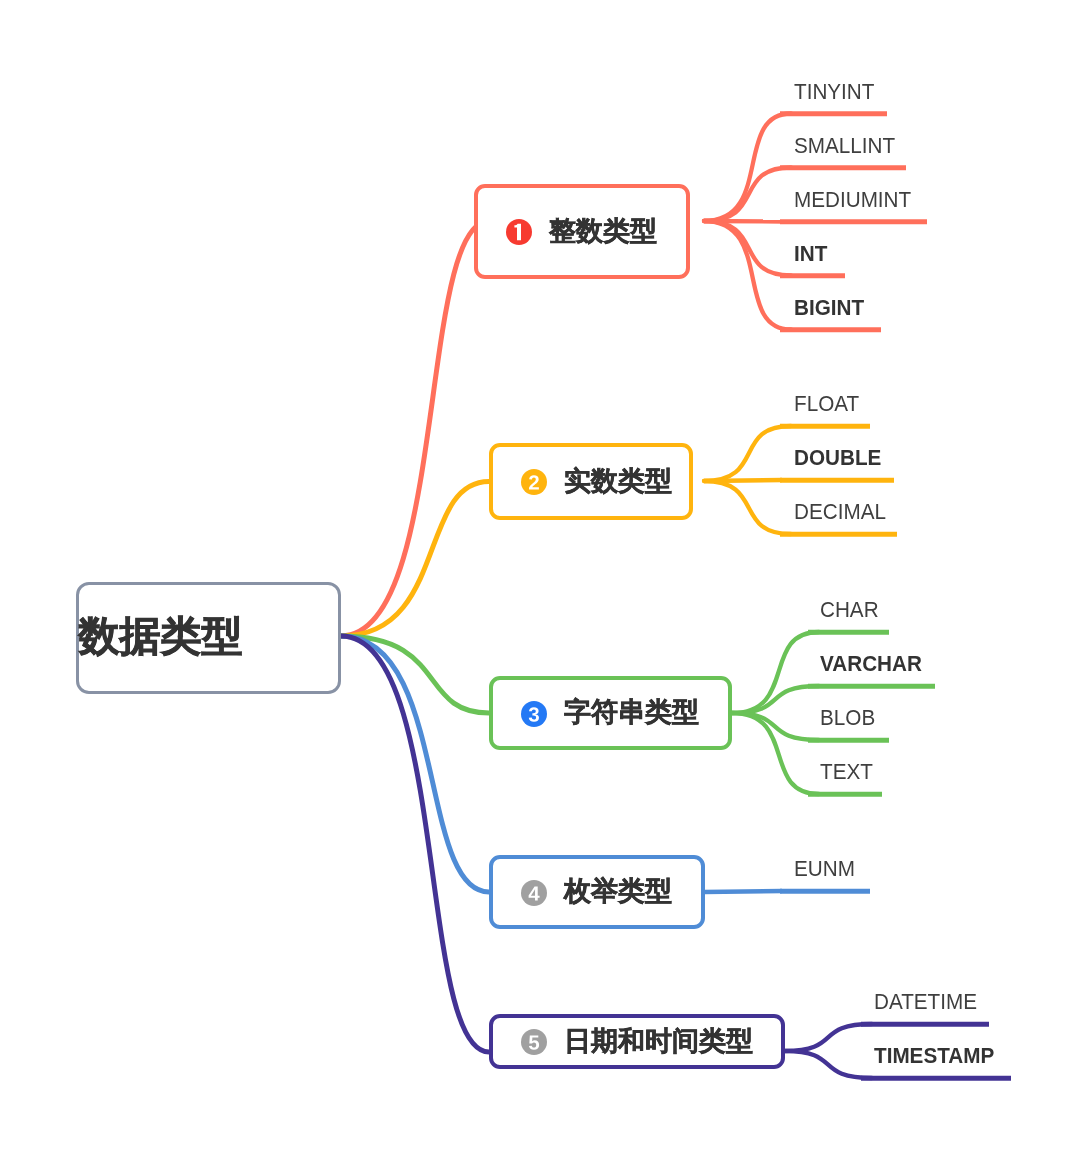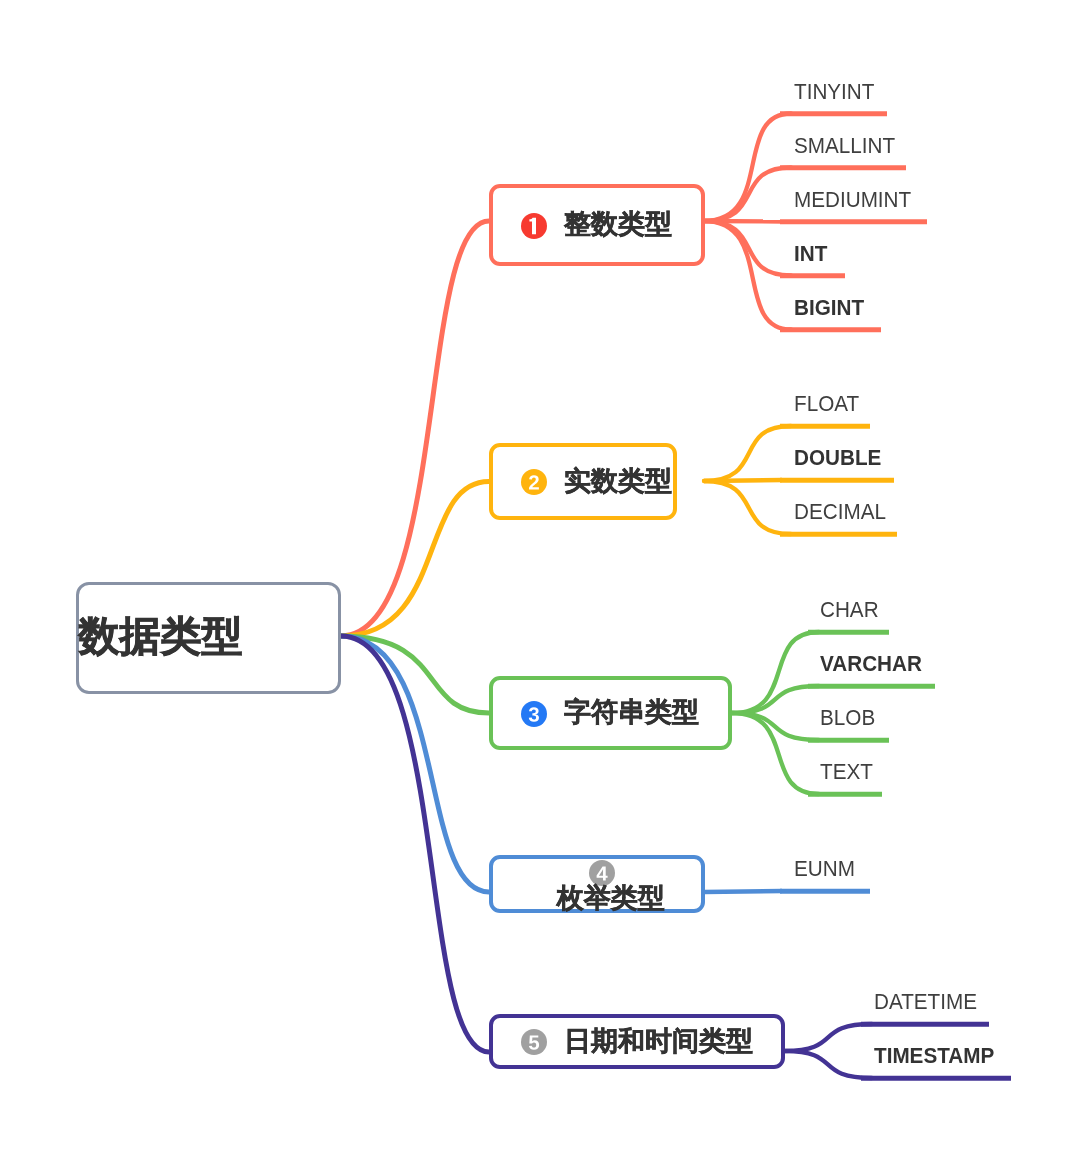--- a/index.html
+++ b/index.html
@@ -72,42 +72,42 @@
         <path d="M 785 1051 C 841.59 1051 814 1078 872 1078" stroke="#433394" stroke-width="4.3"></path>
         <path d="M 861 1078.35 L 1011 1078.35" stroke="#433394" stroke-width="5" stroke-linecap="butt"></path>
       </g>
   </svg>
 
   <div class="node" id="root-node">
     <span class="ntext">数据类型</span>
   </div>
 
   <div id="branch-layer">
-      <div class="node bnode" style="left: 489px; top: 184px; width: 215.5px; height: 82px; border-color: rgb(255, 111, 91);">
+      <div class="node bnode" style="left: 474px; top: 184px; width: 215.5px; height: 95px; border-color: rgb(255, 111, 91);">
         <svg class="badge" viewBox="0 0 26 26" width="26" height="26">
           <circle cx="13" cy="13" r="13" fill="#f73a30"></circle>
           <path d="M11.0 21.3V8.5H8.4V6.3Q9.6 6.3 10.4 5.9Q11.1 5.5 11.6 4.8H15.0V21.3Z" fill="#ffffff"></path>
         </svg>
         <span class="ntext">整数类型</span>
       </div>
-      <div class="node bnode" style="left: 489px; top: 443px; width: 188px; height: 77px; border-color: rgb(255, 180, 14);">
+      <div class="node bnode" style="left: 489px; top: 443px; width: 204px; height: 77px; border-color: rgb(255, 180, 14);">
         <svg class="badge" viewBox="0 0 26 26" width="26" height="26">
           <circle cx="13" cy="13" r="13" fill="#ffb40e"></circle>
           <path d="M8.01 20.60V18.65Q8.56 17.44 9.58 16.29Q10.59 15.13 12.13 13.88Q13.62 12.68 14.21 11.90Q14.81 11.12 14.81 10.37Q14.81 8.53 12.95 8.53Q12.05 8.53 11.58 9.01Q11.10 9.50 10.96 10.47L8.13 10.31Q8.37 8.35 9.60 7.32Q10.82 6.29 12.93 6.29Q15.22 6.29 16.44 7.33Q17.66 8.37 17.66 10.25Q17.66 11.24 17.27 12.04Q16.88 12.84 16.27 13.52Q15.66 14.19 14.91 14.78Q14.17 15.37 13.47 15.94Q12.76 16.50 12.19 17.07Q11.61 17.64 11.33 18.29H17.88V20.60Z" fill="#ffffff"></path>
         </svg>
         <span class="ntext">实数类型</span>
       </div>
       <div class="node bnode" style="left: 489px; top: 676px; width: 243px; height: 74px; border-color: rgb(106, 194, 87);">
         <svg class="badge" viewBox="0 0 26 26" width="26" height="26">
           <circle cx="13" cy="13" r="13" fill="#2479f5"></circle>
           <path d="M17.96 16.69Q17.96 18.67 16.66 19.75Q15.36 20.83 12.95 20.83Q10.68 20.83 9.34 19.78Q8.00 18.74 7.77 16.77L10.63 16.52Q10.90 18.55 12.94 18.55Q13.96 18.55 14.52 18.05Q15.08 17.55 15.08 16.52Q15.08 15.58 14.40 15.07Q13.72 14.57 12.37 14.57H11.39V12.30H12.31Q13.53 12.30 14.14 11.81Q14.75 11.31 14.75 10.39Q14.75 9.52 14.26 9.02Q13.78 8.53 12.84 8.53Q11.97 8.53 11.44 9.01Q10.90 9.49 10.82 10.37L8.01 10.17Q8.23 8.35 9.52 7.32Q10.81 6.29 12.89 6.29Q15.11 6.29 16.35 7.28Q17.60 8.28 17.60 10.04Q17.60 11.36 16.82 12.21Q16.05 13.06 14.59 13.34V13.38Q16.21 13.57 17.08 14.45Q17.96 15.32 17.96 16.69Z" fill="#ffffff"></path>
         </svg>
         <span class="ntext">字符串类型</span>
       </div>
-      <div class="node bnode" style="left: 489px; top: 855px; width: 215.5px; height: 58px; border-color: rgb(79, 140, 214); flex-direction: column;">
+      <div class="node bnode" style="left: 489px; top: 855px; width: 215.5px; height: 74px; border-color: rgb(79, 140, 214);">
         <svg class="badge" viewBox="0 0 26 26" width="26" height="26">
           <circle cx="13" cy="13" r="13" fill="#a0a0a0"></circle>
           <path d="M16.71 17.73V20.60H14.03V17.73H7.61V15.62L13.57 6.50H16.71V15.64H18.59V17.73ZM14.03 11.02Q14.03 10.48 14.06 9.85Q14.10 9.22 14.12 9.04Q13.86 9.60 13.18 10.66L9.90 15.64H14.03Z" fill="#ffffff"></path>
         </svg>
         <span class="ntext">枚举类型</span>
       </div>
       <div class="node bnode" style="left: 489px; top: 1014px; width: 296px; height: 55px; border-color: rgb(67, 51, 148);">
         <svg class="badge" viewBox="0 0 26 26" width="26" height="26">
           <circle cx="13" cy="13" r="13" fill="#a0a0a0"></circle>
           <path d="M18.13 15.91Q18.13 18.15 16.73 19.47Q15.34 20.80 12.90 20.80Q10.78 20.80 9.51 19.84Q8.23 18.89 7.93 17.08L10.74 16.85Q10.96 17.75 11.52 18.16Q12.08 18.57 12.93 18.57Q13.99 18.57 14.61 17.90Q15.24 17.23 15.24 15.97Q15.24 14.85 14.65 14.19Q14.06 13.52 12.99 13.52Q11.82 13.52 11.08 14.43H8.34L8.83 6.50H17.31V8.59H11.38L11.15 12.15Q12.17 11.25 13.71 11.25Q15.72 11.25 16.92 12.50Q18.13 13.75 18.13 15.91Z" fill="#ffffff"></path>

